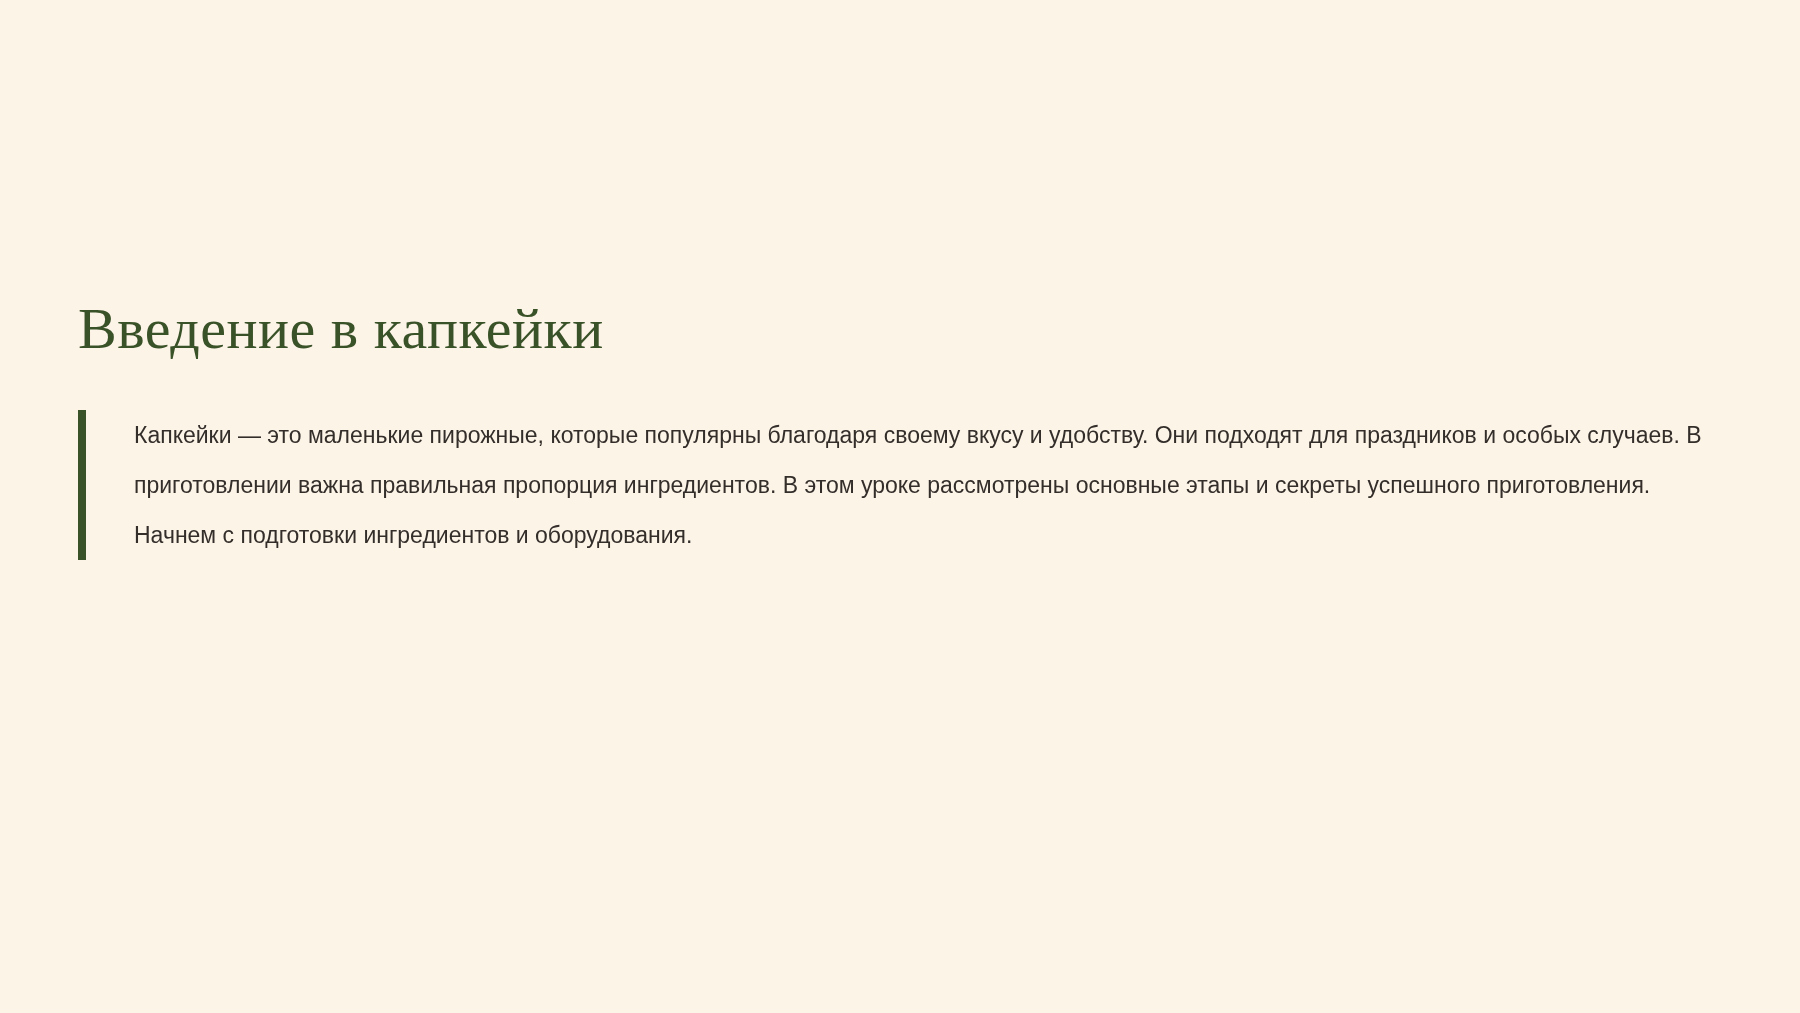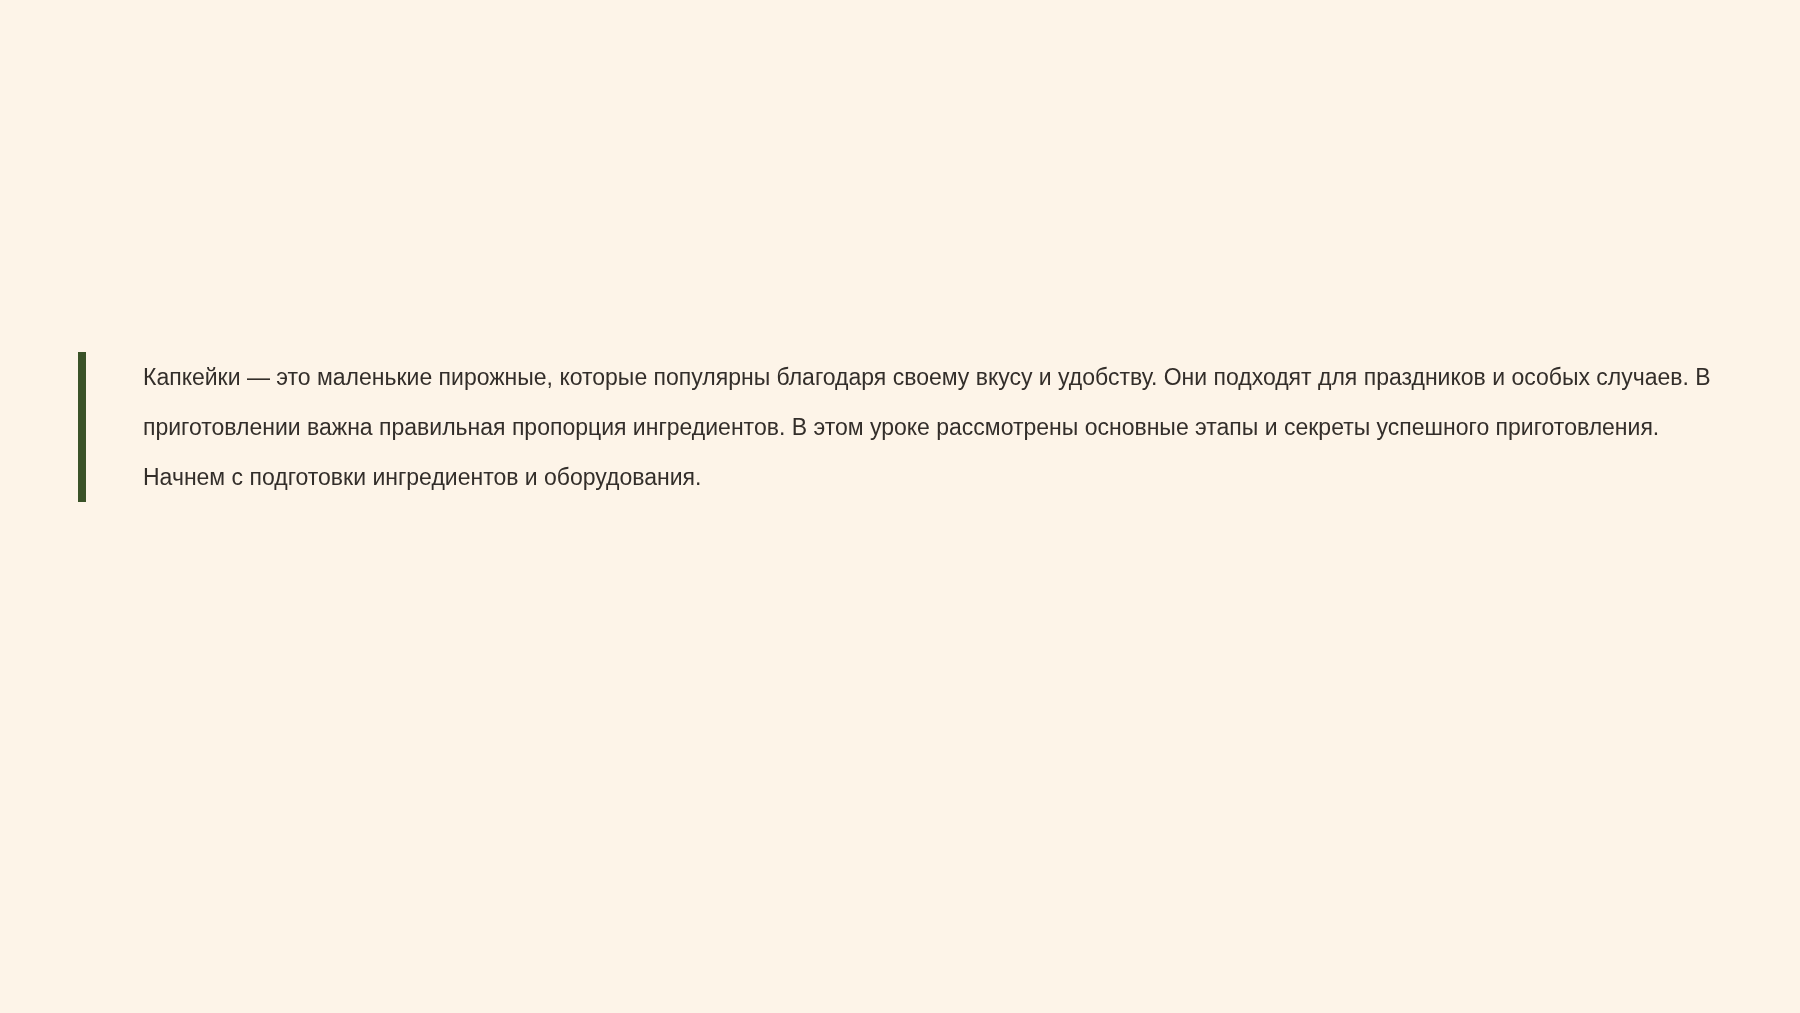--- a/index.html
+++ b/index.html
@@ -47,33 +47,34 @@
     padding-left: 45px;
     box-sizing: border-box;
   }
 
   .callout-text {
     font-family: "Liberation Sans", sans-serif;
     font-size: 23px;
     line-height: 50px;
     font-weight: 400;
     color: #332E2A;
-    margin: 12px;
+    margin: 3px;
     padding: 0;
     max-width: 1600px;
     text-align: left;
   }
 </style>
 </head>
 <body>
 
 <div class="slide">
 
   <div class="content">
 
+    <h1 class="slide-title">Введение в капкейки</h1>
 
     <div class="callout">
       <p class="callout-text">Капкейки — это маленькие пирожные, которые популярны благодаря своему вкусу и удобству. Они подходят для праздников и особых случаев. В приготовлении важна правильная пропорция ингредиентов. В этом уроке рассмотрены основные этапы и секреты успешного приготовления. Начнем с подготовки ингредиентов и оборудования.</p>
     </div>
 
   </div>
 
 </div>
 
 </body></html>

